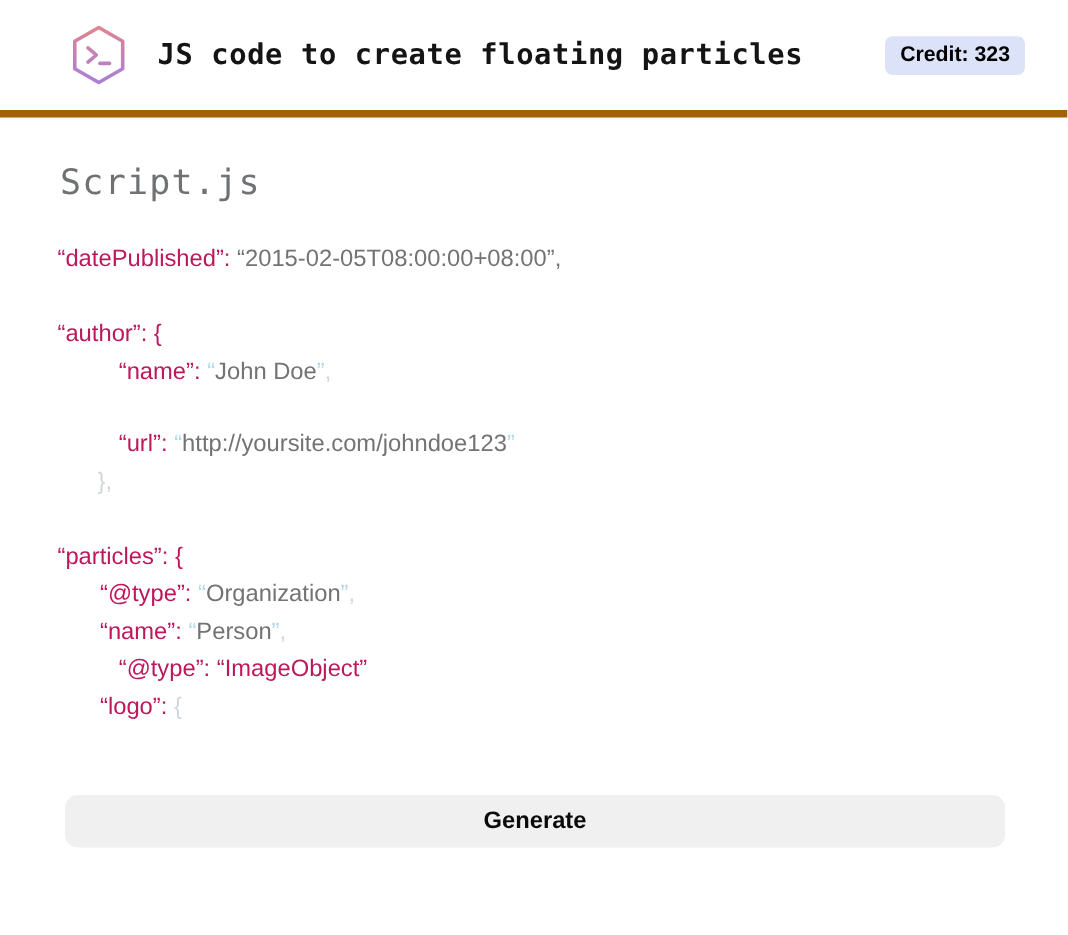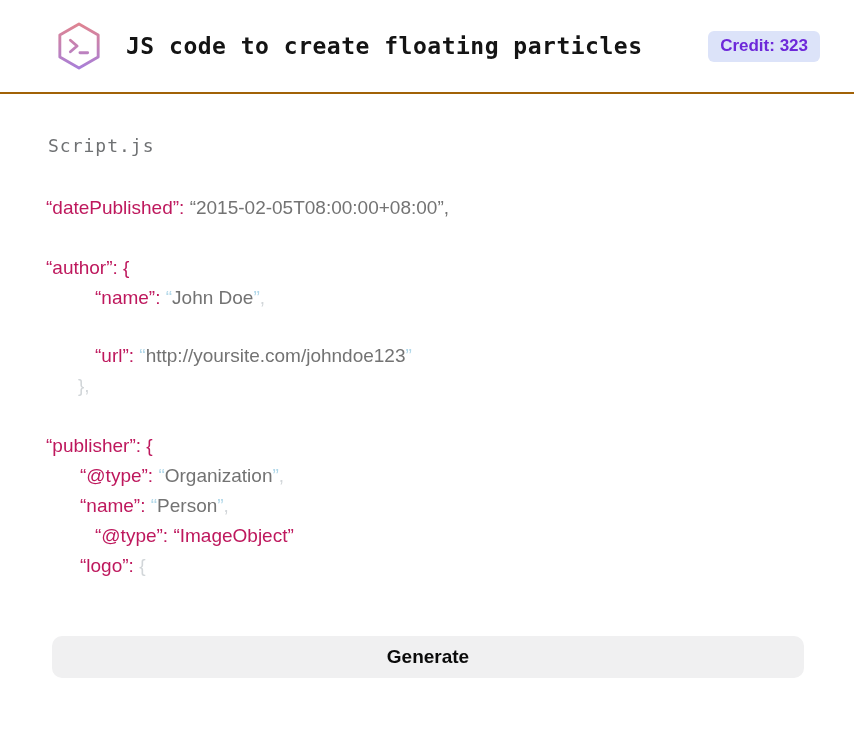--- a/index.html
+++ b/index.html
@@ -6,48 +6,48 @@
   html, body { width: 854px; height: 748px; background: #ffffff; overflow: hidden; }
   body { font-family: "Liberation Sans", sans-serif; }
 
   
   .header {
     height: 94px;
     display: flex;
     align-items: center;
     padding: 0 34px 0 56px;
     background: #ffffff;
-    border-bottom: 2px solid #a16207;
+    border-bottom: 6px solid #a16207;
   }
   .logo { width: 46px; height: 50px; flex: 0 0 auto; display: block; }
   .title {
     font-family: "DejaVu Sans Mono", monospace;
     font-size: 23px;
     font-weight: bold;
     color: #141414;
     margin-left: 24px;
     letter-spacing: 0.5px;
     white-space: nowrap;
   }
   .credit-badge {
     margin-left: auto;
     background: #dce3f9;
-    color: #6d28d9;
+    color: #000000;
     font-size: 17px;
     font-weight: bold;
     padding: 5px 12px 6px 12px;
     border-radius: 6px;
     white-space: nowrap;
   }
 
   
   .main { padding: 40px 40px 0 46px; }
   .file-name {
     font-family: "DejaVu Sans Mono", monospace;
-    font-size: 18px;
+    font-size: 28px;
     font-weight: 500;
     color: #6f7173;
     letter-spacing: 1px;
     line-height: 24px;
     margin-bottom: 35px;
     padding-left: 2px;
   }
   .code-block { font-size: 19px; }
   .code-line { height: 30px; line-height: 30px; white-space: pre; }
   .tok-key    { color: #be185d; }
@@ -94,21 +94,21 @@
 <div class="main">
   <div class="file-name">Script.js</div>
   <div class="code-block">
       <div class="code-line"><span class="tok-key">“datePublished”</span><span class="tok-key">: </span><span class="tok-value">“2015-02-05T08:00:00+08:00”,</span></div>
       <div class="code-line"></div>
       <div class="code-line"><span class="tok-key">“author”: {</span></div>
       <div class="code-line" style="padding-left: 49px;"><span class="tok-key">“name”</span><span class="tok-key">: </span><span class="tok-vfaded">“</span><span class="tok-value">John Doe</span><span class="tok-vfaded">”</span><span class="tok-faded">,</span></div>
       <div class="code-line" style="padding-left: 49px; margin-top: 28px;"><span class="tok-key">“url”</span><span class="tok-key">: </span><span class="tok-vfaded">“</span><span class="tok-value">http://yoursite.com/johndoe123</span><span class="tok-vfaded">”</span></div>
       <div class="code-line" style="padding-left: 32px;"><span class="tok-faded">},</span></div>
       <div class="code-line"></div>
-      <div class="code-line"><span class="tok-key">“publisher”: {</span></div>
+      <div class="code-line"><span class="tok-key">“particles”: {</span></div>
       <div class="code-line" style="padding-left: 34px;"><span class="tok-key">“@type”</span><span class="tok-key">: </span><span class="tok-vfaded">“</span><span class="tok-value">Organization</span><span class="tok-vfaded">”</span><span class="tok-faded">,</span></div>
       <div class="code-line" style="padding-left: 34px;"><span class="tok-key">“name”</span><span class="tok-key">: </span><span class="tok-vfaded">“</span><span class="tok-value">Person</span><span class="tok-vfaded">”</span><span class="tok-faded">,</span></div>
       <div class="code-line" style="padding-left: 49px;"><span class="tok-key">“@type”: “ImageObject”</span></div>
       <div class="code-line" style="padding-left: 34px;"><span class="tok-key">“logo”</span><span class="tok-key">: </span><span class="tok-faded">{</span></div>
     </div>
 </div>
 
 <button class="generate-btn">Generate</button>
 
 </body></html>

